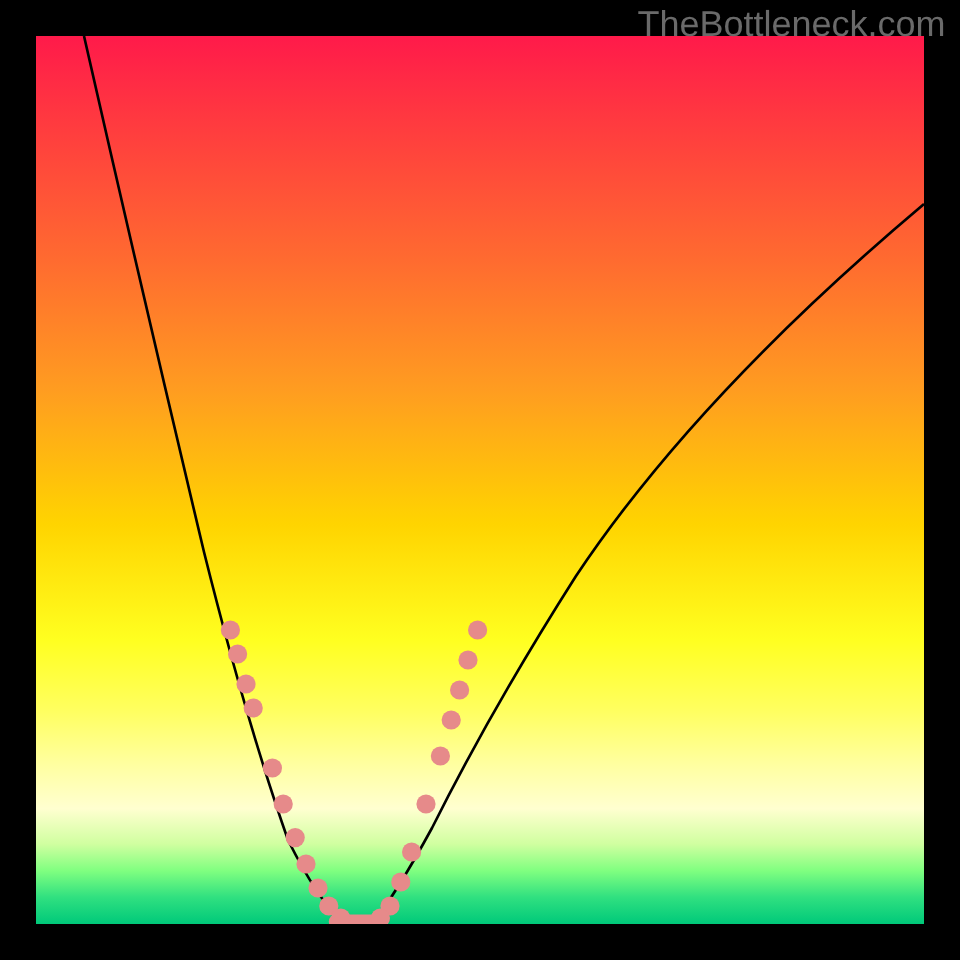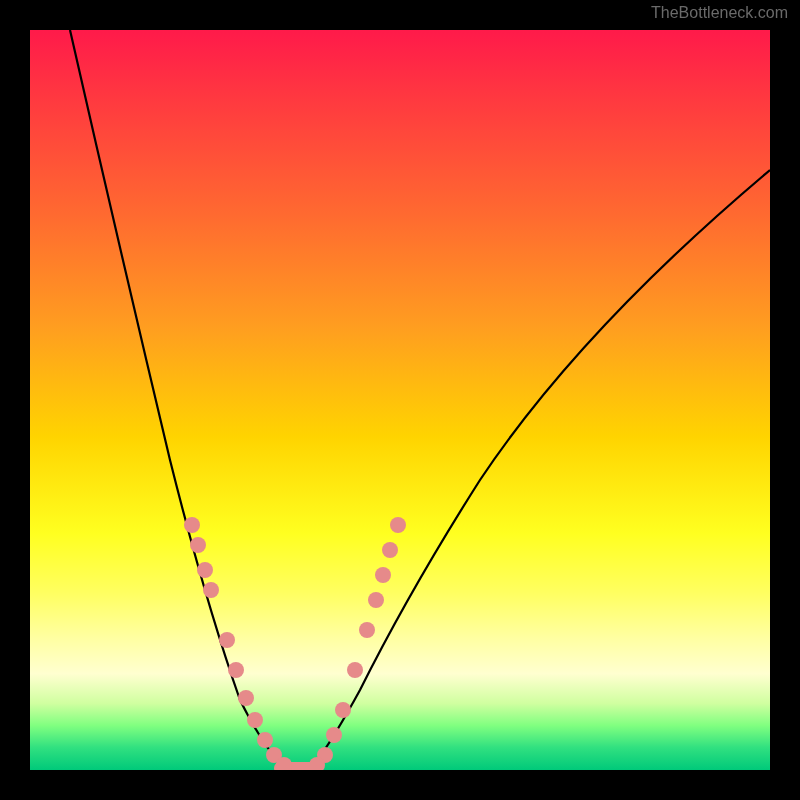--- a/index.html
+++ b/index.html
@@ -9,21 +9,21 @@
     height: 800px;
     background: #000;
     position: relative;
     font-family: Arial, sans-serif;
   }
   .watermark {
     position: absolute;
     top: 4px;
     right: 12px;
     color: #6a6a6a;
-    font-size: 16px;
+    font-size: 30px;
     font-weight: 500;
     z-index: 10;
   }
   .plot-area {
     position: absolute;
     left: 30px;
     top: 30px;
     width: 740px;
     height: 740px;
     overflow: hidden;

